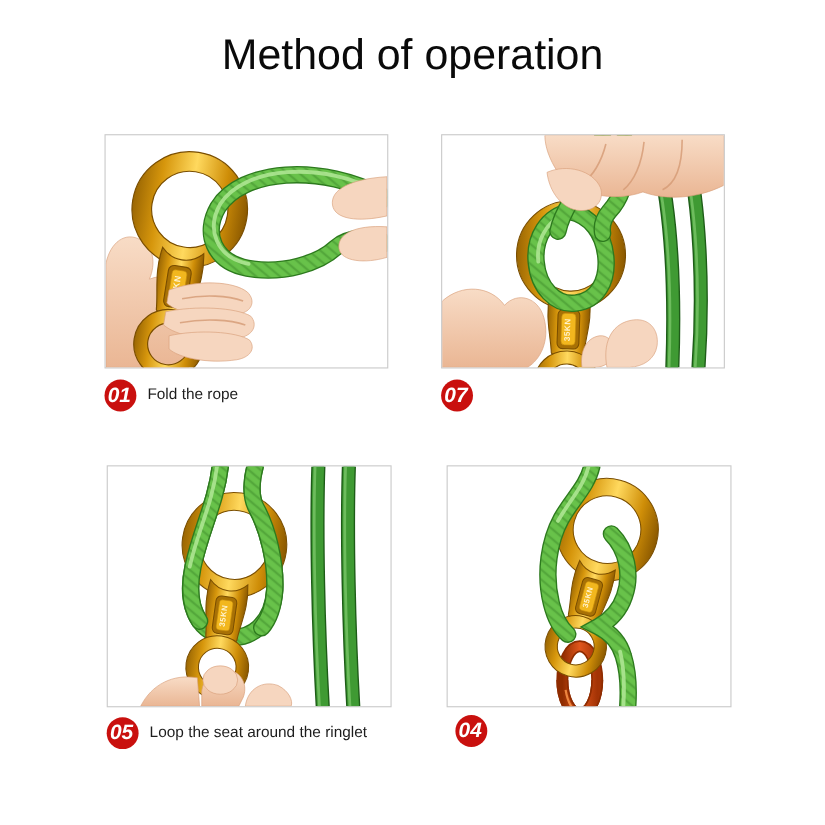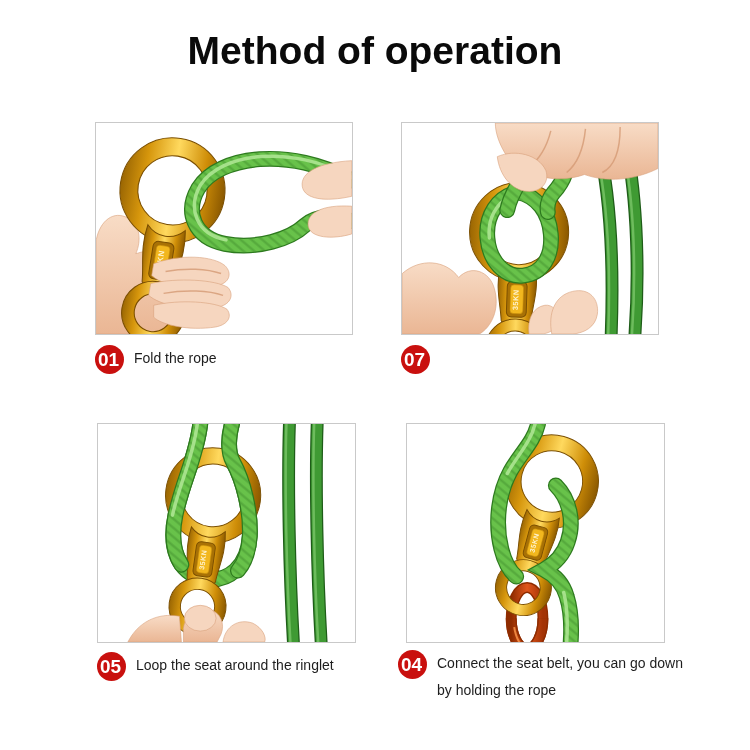--- a/index.html
+++ b/index.html
@@ -1,33 +1,33 @@
 <!DOCTYPE html>
 <html style="--accent_red: #c9100e; --gold: #e3a012; --rope_green: #68c24a; --rope_dark: #3f9a33; --carabiner: #d9531a; --photo_border: #c9c9c9; --text_dark: #1d1d1d;"><head>
 <meta charset="utf-8">
 <style>
   html,body{margin:0;padding:0}
   body{width:750px;height:750px;position:relative;background:#fff;font-family:"Liberation Sans",sans-serif;overflow:hidden}
-  .title{position:absolute;left:0;top:29px;width:750px;text-align:center;font-size:39px;font-weight:bold;color:#0a0a0a}
+  .title{position:absolute;left:0;top:29px;width:750px;text-align:center;font-size:39px;font-weight:normal;color:#0a0a0a}
   .photo{position:absolute;border:1px solid var(--photo_border,#c9c9c9);background:#fff;overflow:hidden;box-sizing:border-box}
   #photo1{left:95px;top:122px;width:258px;height:213px}
   #photo2{left:401px;top:122px;width:258px;height:213px}
   #photo3{left:97px;top:423px;width:259px;height:220px}
   #photo4{left:406px;top:423px;width:259px;height:220px}
   .photo svg{width:100%;height:100%;display:block}
   .caption{position:absolute;display:flex;align-items:flex-start}
   #cap1{left:95px;top:345px}
   #cap2{left:401px;top:345px}
   #cap3{left:97px;top:652px}
-  #cap4{left:398px;top:650px}
+  #cap4{left:414px;top:650px}
   #cap2 .cap-text{width:192px}
   #cap3 .cap-text{width:232px}
   #cap4 .cap-text{width:248px}
   .badge{flex:none;width:29px;height:29px;border-radius:50%;background:var(--accent_red,#c9100e);color:#fff;
-         font-size:19px;font-weight:bold;display:flex;align-items:center;justify-content:center;
+         font-size:19px;font-weight:bold;font-style:italic;display:flex;align-items:center;justify-content:center;
          box-sizing:border-box;padding-right:2px}
   .cap-text{margin-left:10px;font-size:14px;line-height:27px;color:var(--text_dark,#1d1d1d)}
   
   .gold{fill:url(#goldGrad);stroke:#7a4e00;stroke-width:1}
   .plate-outer{fill:#a87105;stroke:#7a4e00;stroke-width:1}
   .plate-inner{fill:#f2b71e;stroke:#c68c0a;stroke-width:.6}
   .plate-text{font-size:7.5px;font-weight:bold;fill:#fff3cf;letter-spacing:.5px;text-anchor:middle;font-family:"Liberation Sans",sans-serif}
   .rA{fill:none;stroke:#2d7a1e;stroke-width:16;stroke-linecap:round}
   .rB{fill:none;stroke:var(--rope_green,#68c24a);stroke-width:13.5;stroke-linecap:round}
   .rT{fill:none;stroke:url(#braid);stroke-width:13.5;stroke-linecap:round}
@@ -207,14 +207,13 @@
 </div>
 <div class="caption" id="cap2">
   <span class="badge">07</span>
 </div>
 <div class="caption" id="cap3">
   <span class="badge">05</span>
   <span class="cap-text">Loop the seat around the ringlet</span>
 </div>
 <div class="caption" id="cap4">
   <span class="badge">04</span>
-  <span class="cap-text">Connect the seat belt, you can go down by holding the rope</span>
 </div>
 
 </body></html>

